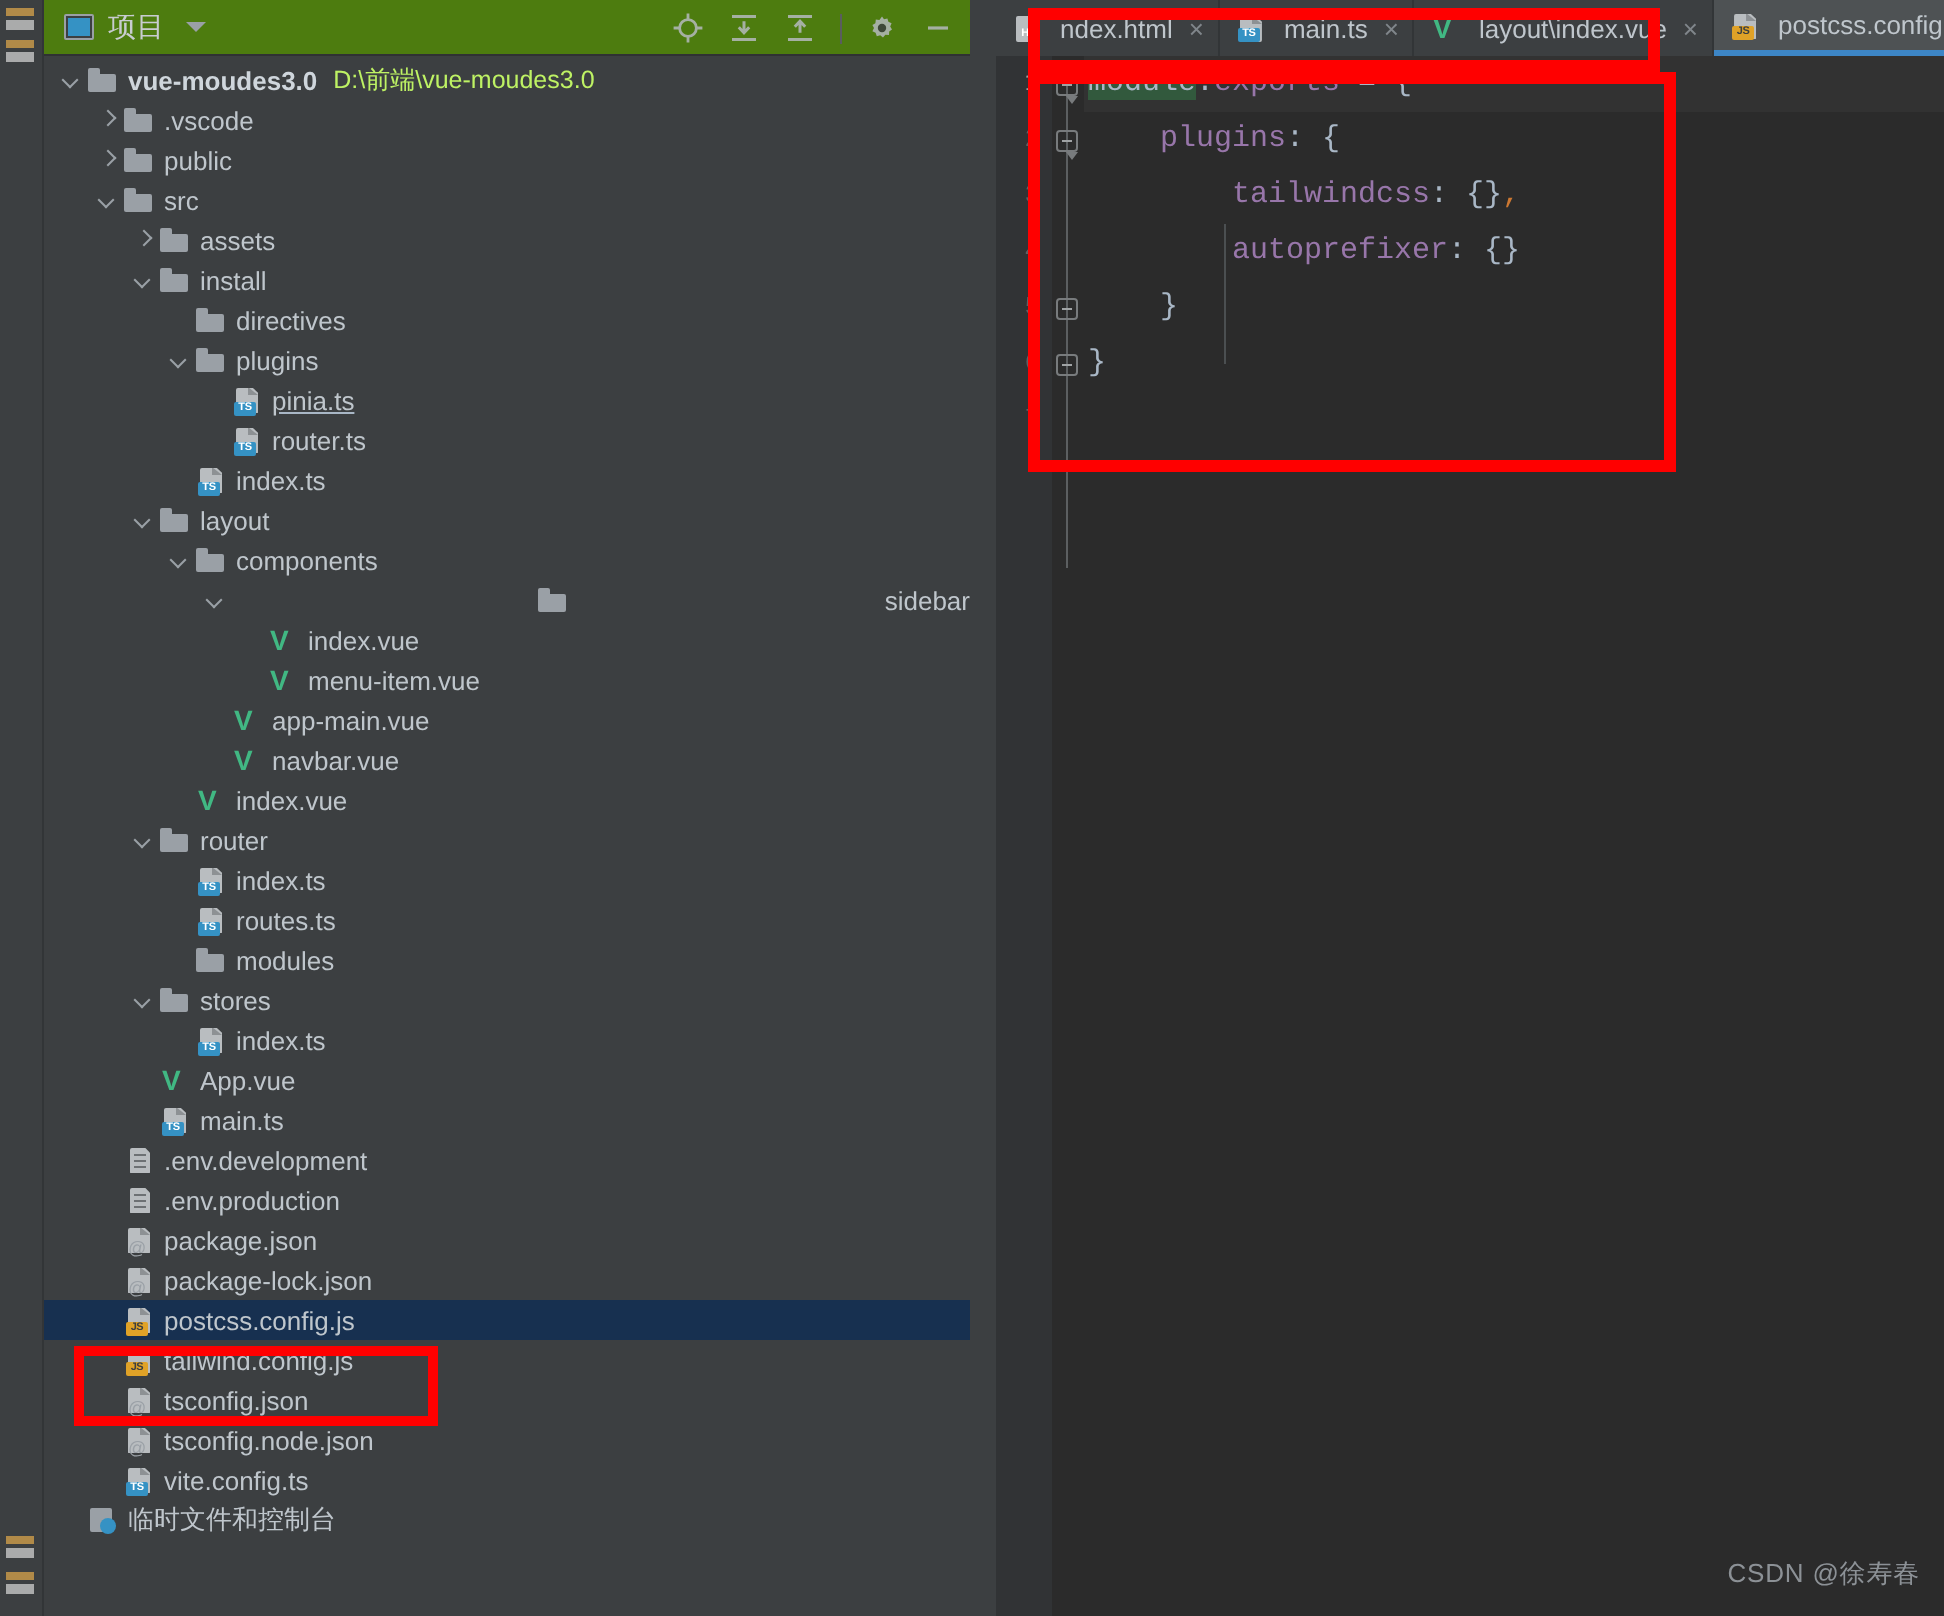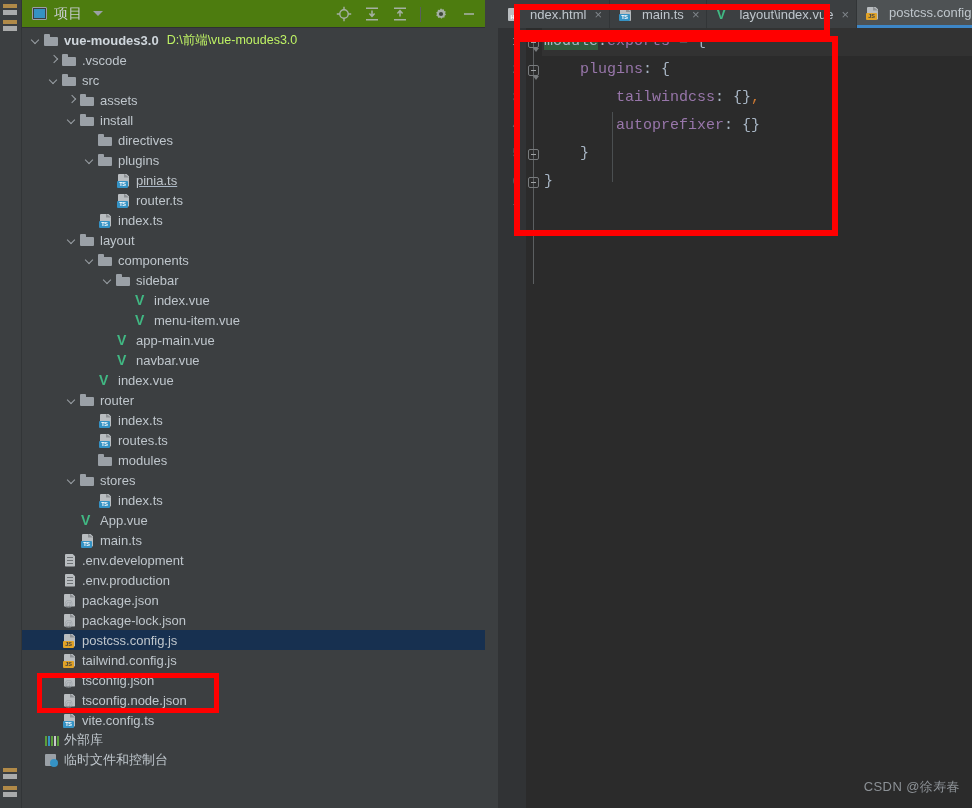--- a/index.html
+++ b/index.html
@@ -302,20 +302,25 @@
           <div class="ico folder"></div>
           <span class="label bold">vue-moudes3.0</span>
           <span class="path">D:\前端\vue-moudes3.0</span>
         </div>
         <div class="row" style="padding-left: 26px;">
           <div class="twisty closed"></div>
           <div class="ico folder"></div>
           <span class="label">.vscode</span>
         </div>
         <div class="row" style="padding-left: 26px;">
+          <div class="twisty closed"></div>
+          <div class="ico folder"></div>
+          <span class="label">public</span>
+        </div>
+        <div class="row" style="padding-left: 26px;">
           <div class="twisty open"></div>
           <div class="ico folder"></div>
           <span class="label">src</span>
         </div>
         <div class="row" style="padding-left: 44px;">
           <div class="twisty closed"></div>
           <div class="ico folder"></div>
           <span class="label">assets</span>
         </div>
         <div class="row" style="padding-left: 44px;">
@@ -357,21 +362,21 @@
         <div class="row" style="padding-left: 44px;">
           <div class="twisty open"></div>
           <div class="ico folder"></div>
           <span class="label">layout</span>
         </div>
         <div class="row" style="padding-left: 62px;">
           <div class="twisty open"></div>
           <div class="ico folder"></div>
           <span class="label">components</span>
         </div>
-        <div class="row" style="padding-left: 80px;">
+        <div class="row" style="padding-left: 80px; justify-content: space-between;">
           <div class="twisty open"></div>
           <div class="ico folder"></div>
           <span class="label">sidebar</span>
         </div>
         <div class="row" style="padding-left: 98px;">
           <div class="twisty"></div>
           <div class="ico vue">
             <span class="v">V</span>
           </div>
           <span class="label">index.vue</span>
@@ -505,25 +510,20 @@
             <span class="at">@</span>
           </div>
           <span class="label">tsconfig.node.json</span>
         </div>
         <div class="row" style="padding-left: 26px;">
           <div class="twisty"></div>
           <div class="ico doc">
             <span class="badge ts">TS</span>
           </div>
           <span class="label">vite.config.ts</span>
-        </div>
-        <div class="row" style="padding-left: 8px;">
-          <div class="twisty"></div>
-          <div class="ico lib"></div>
-          <span class="label">外部库</span>
         </div>
         <div class="row" style="padding-left: 8px;">
           <div class="twisty"></div>
           <div class="ico scratch"></div>
           <span class="label">临时文件和控制台</span>
         </div>
       </div>
   </div>
 
   <div class="editor">

